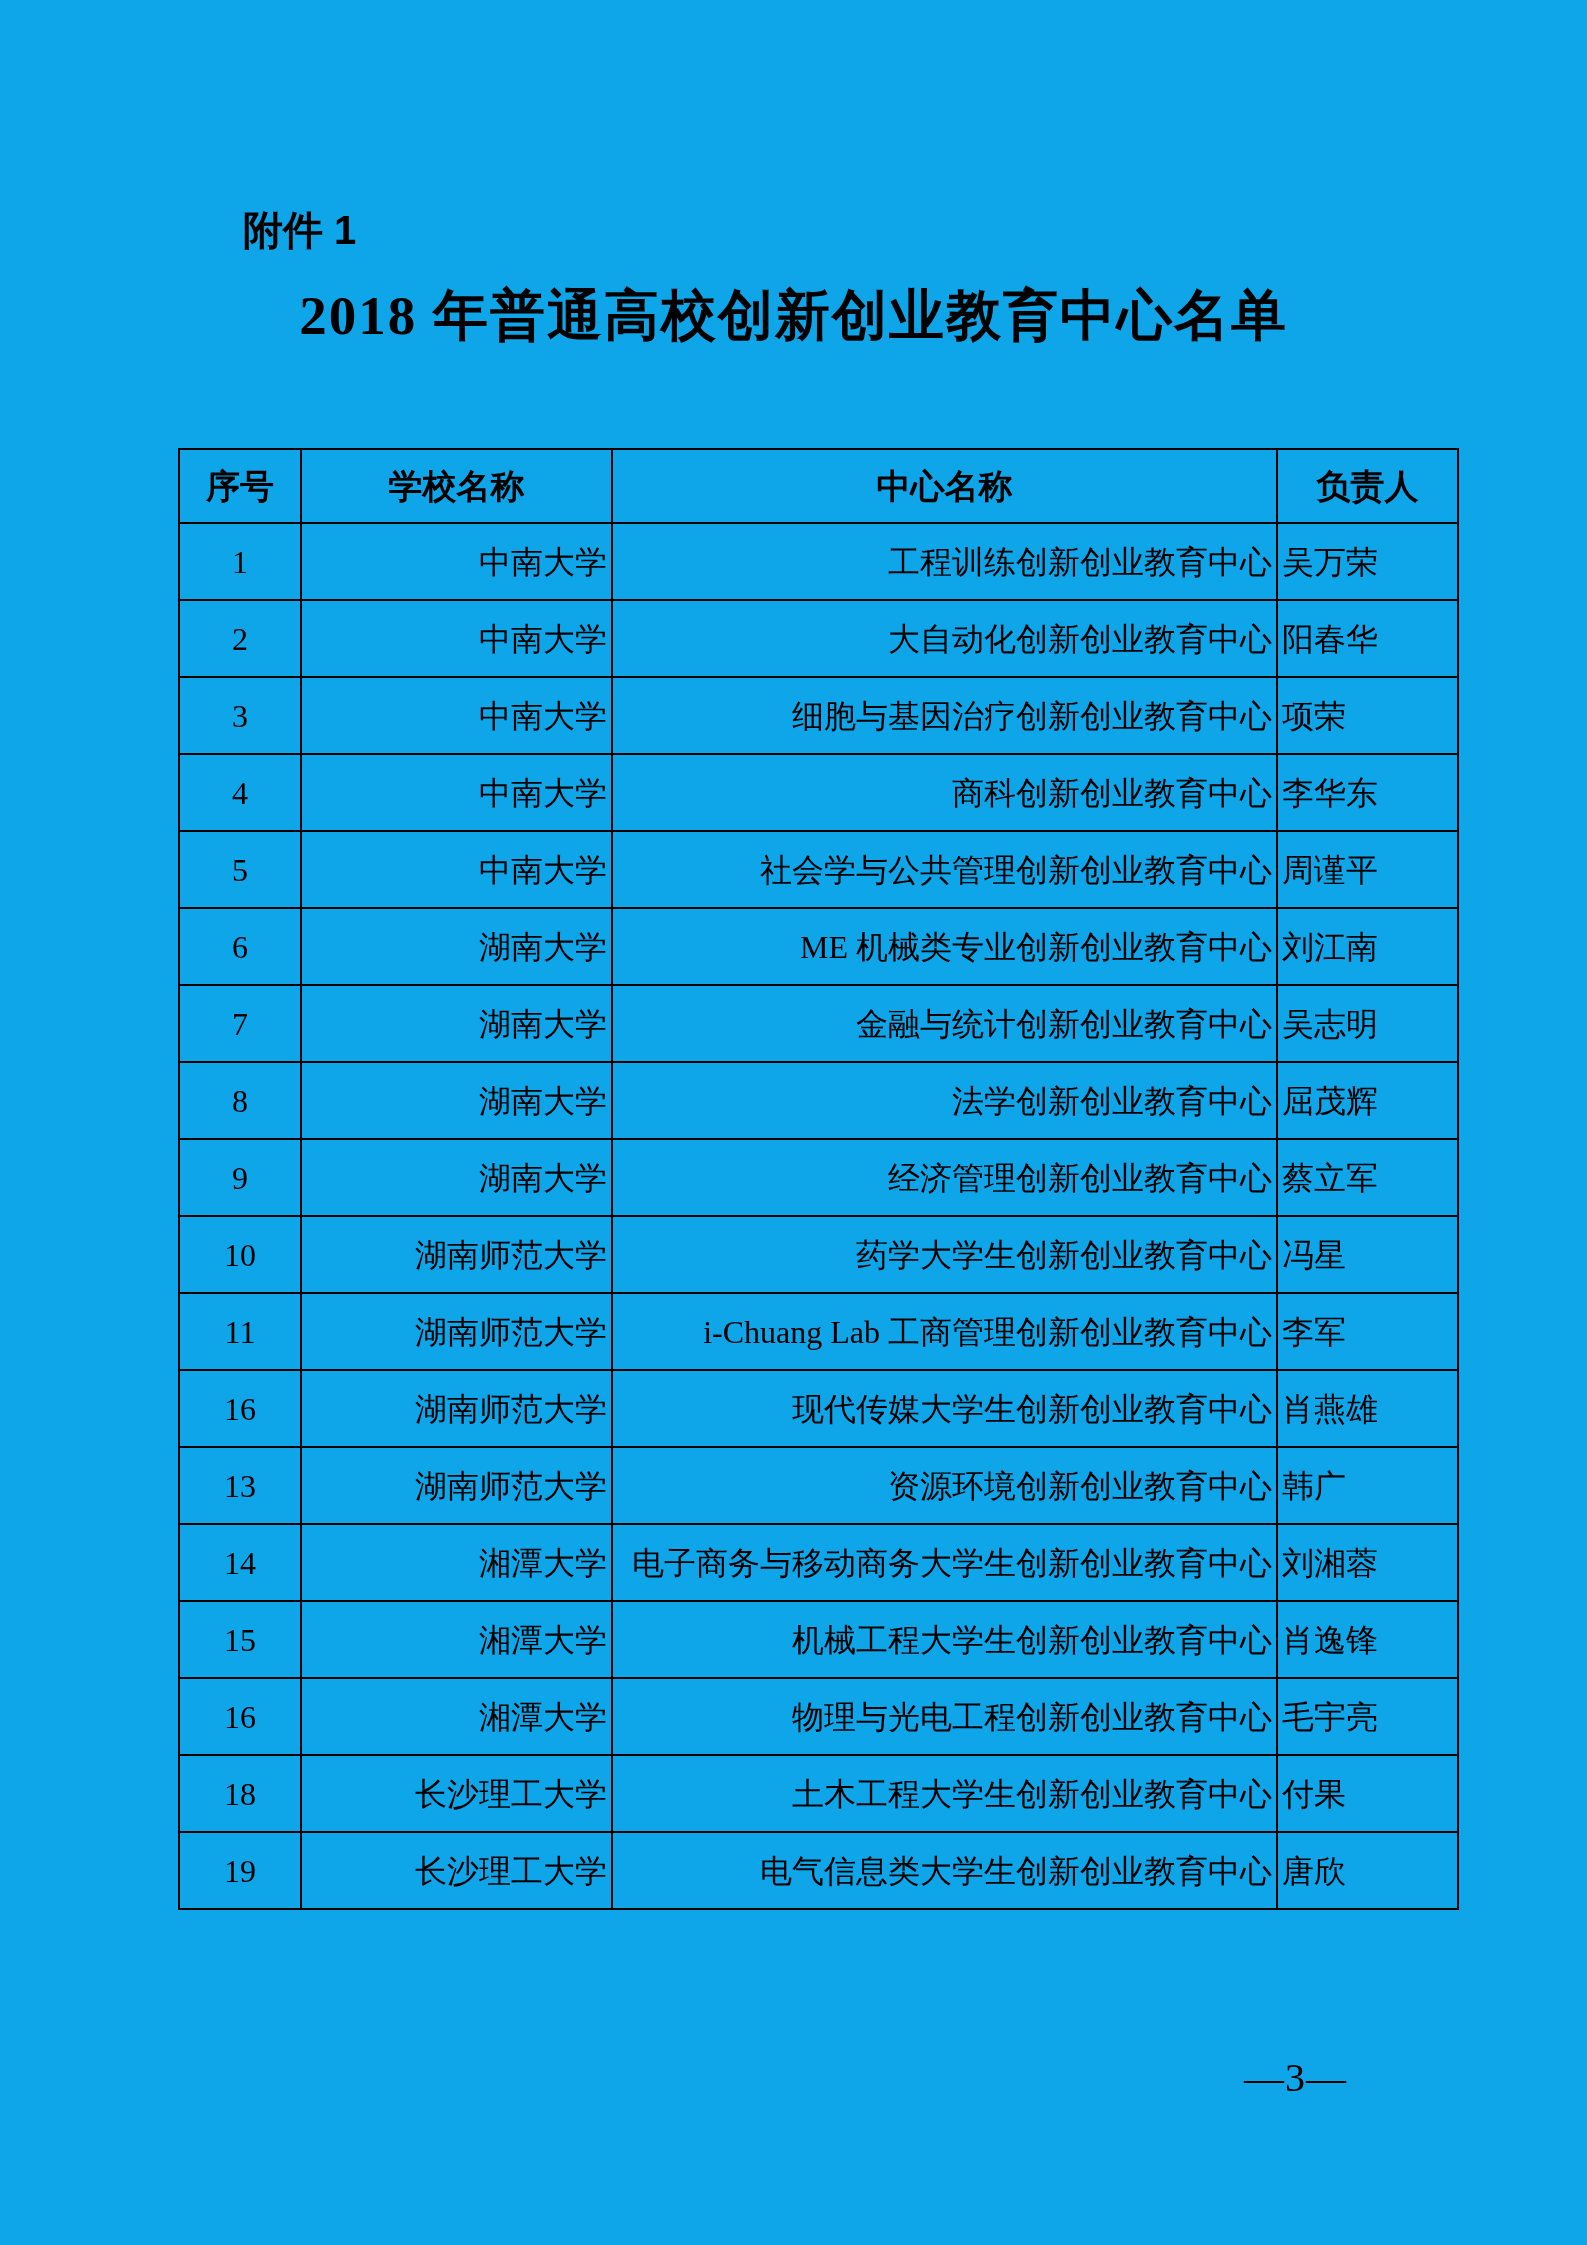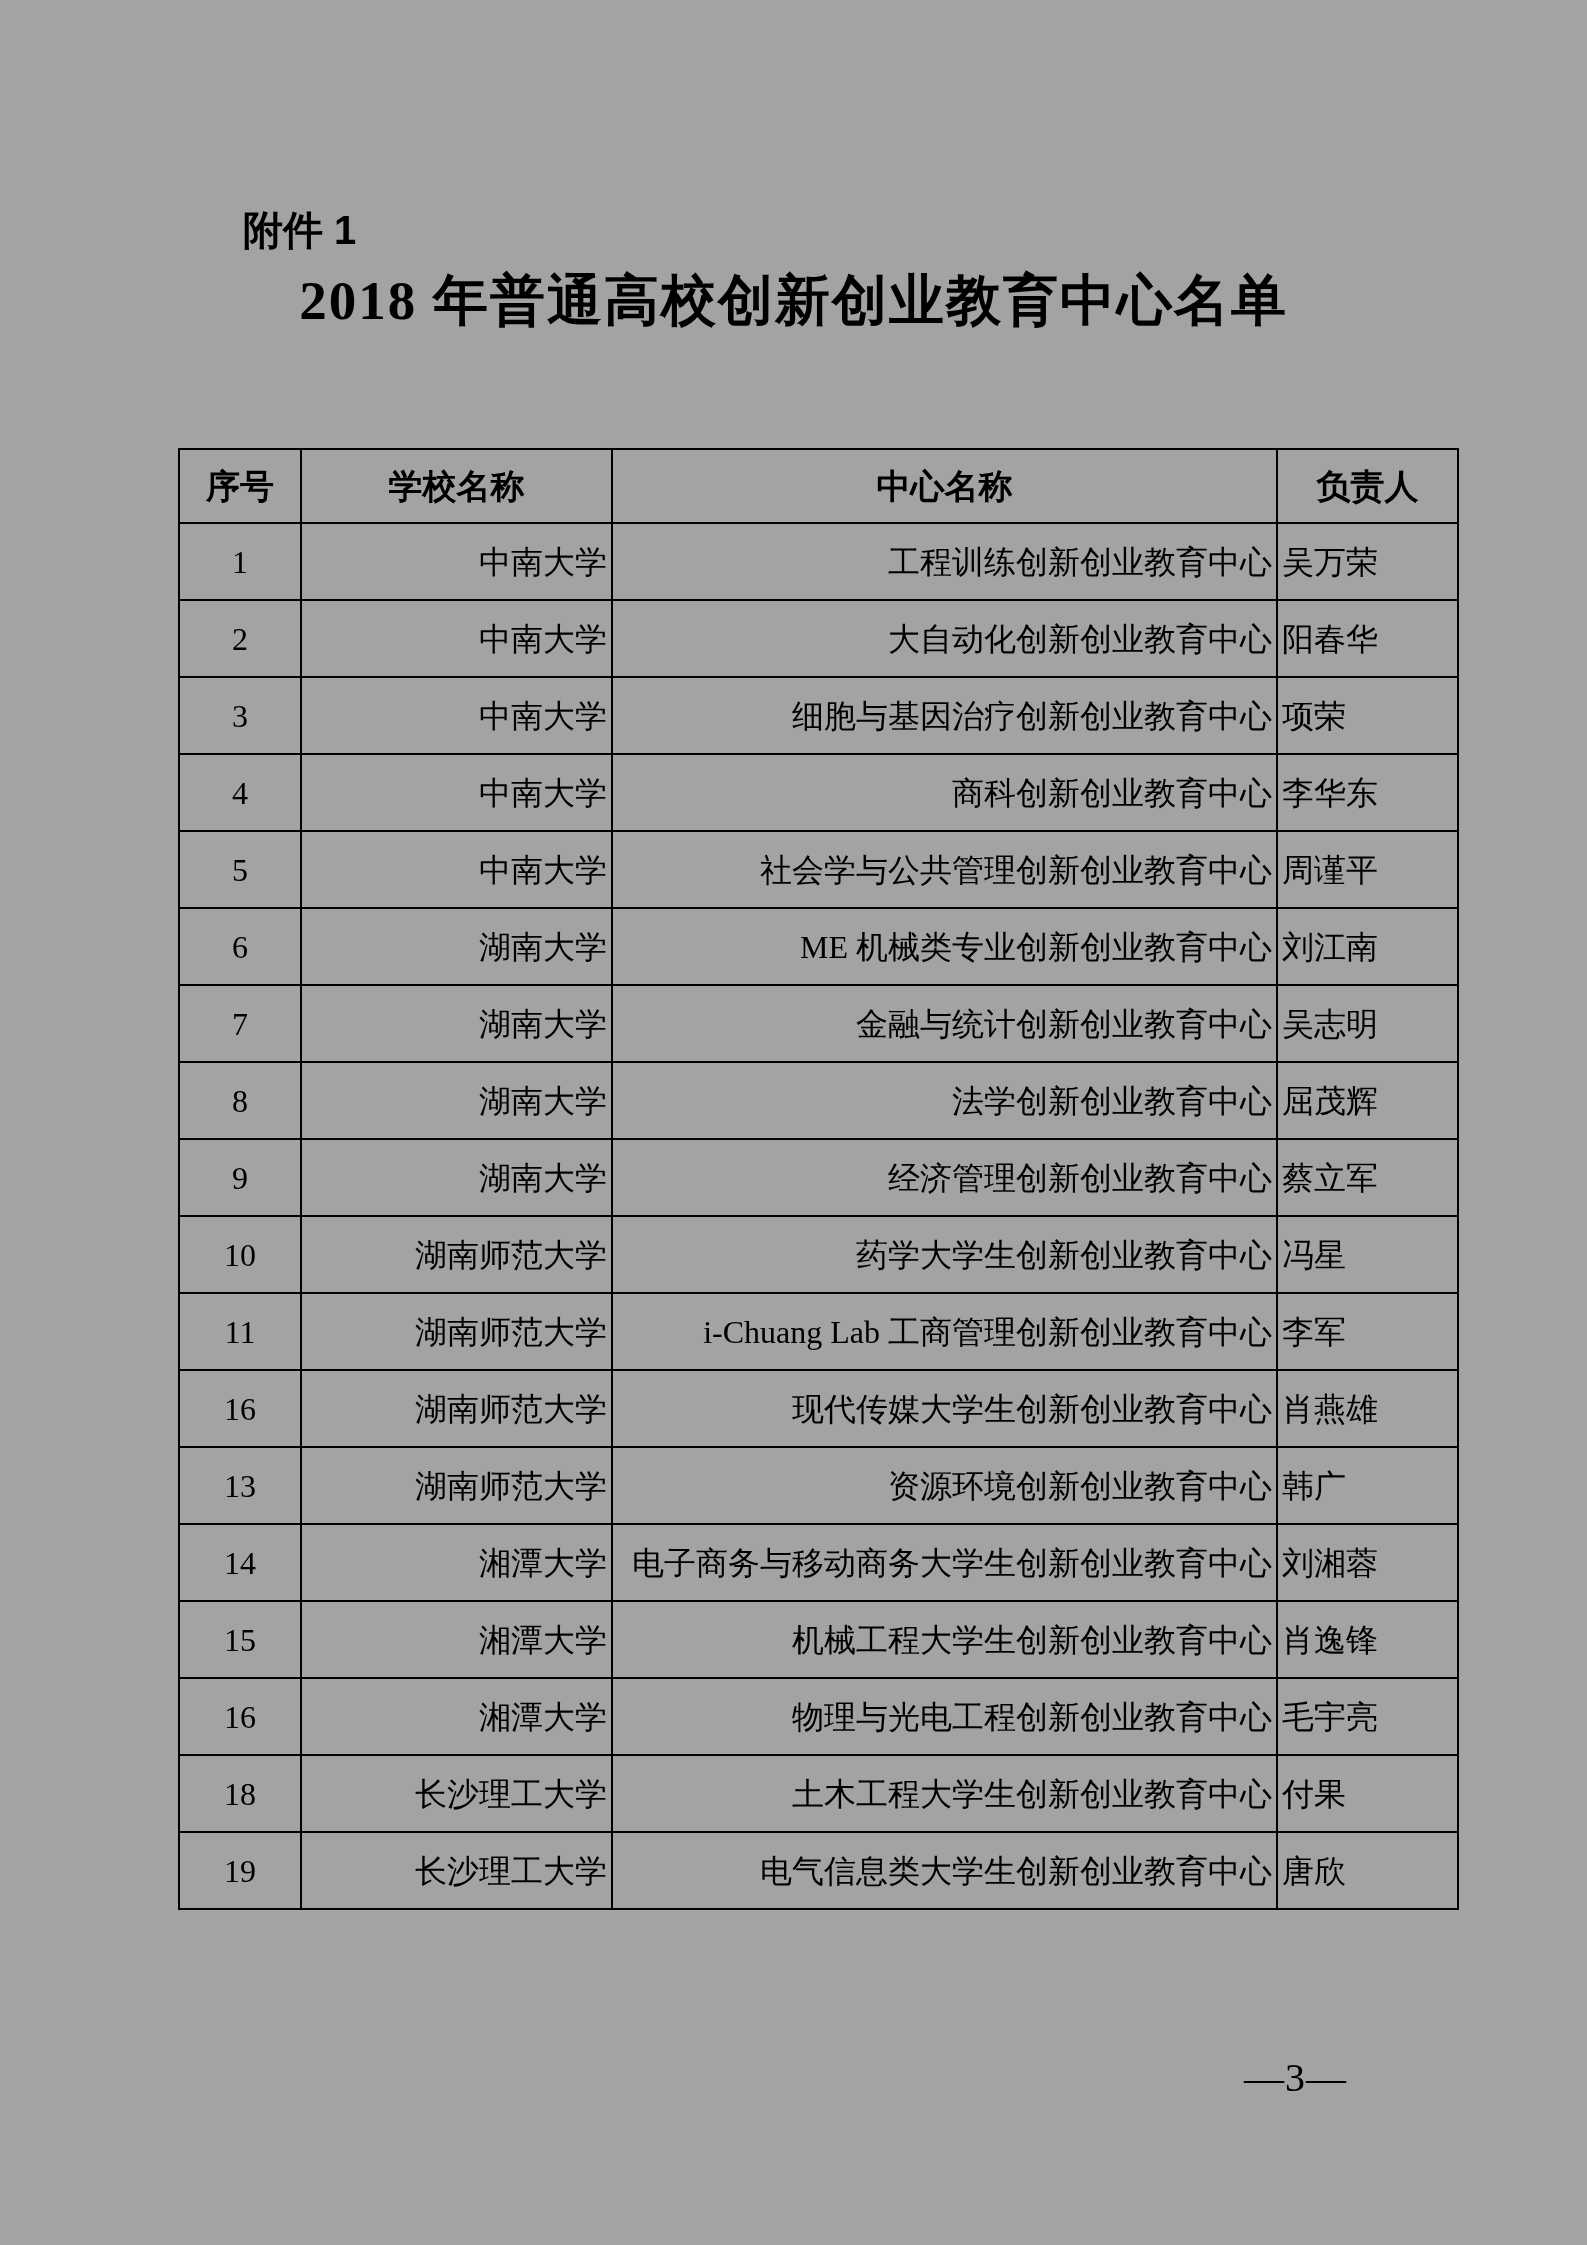--- a/index.html
+++ b/index.html
@@ -7,38 +7,38 @@
     width: 1587px;
     height: 2245px;
     background: #ffffff;
     font-family: "Liberation Serif", "DejaVu Serif", serif;
     color: #000000;
   }
   .page {
     position: relative;
     width: 1587px;
     height: 2245px;
-    background: #a3a3a3;
+    background: #0ea5e9;
     overflow: hidden;
   }
   .attachment {
     position: absolute;
     left: 243px;
     top: 208px;
     font-family: "Liberation Sans", "DejaVu Sans", sans-serif;
     font-weight: 600;
     font-size: 40px;
     line-height: 1.1;
     color: #000;
     white-space: pre;
   }
   .title {
     position: absolute;
     left: 0;
-    top: 269px;
+    top: 284px;
     width: 100%;
     margin: 0;
     text-align: center;
     font-family: "Liberation Serif", "DejaVu Serif", serif;
     font-weight: bold;
     font-size: 55px;
     letter-spacing: 2px;
     line-height: 1.15;
     color: #000;
   }

